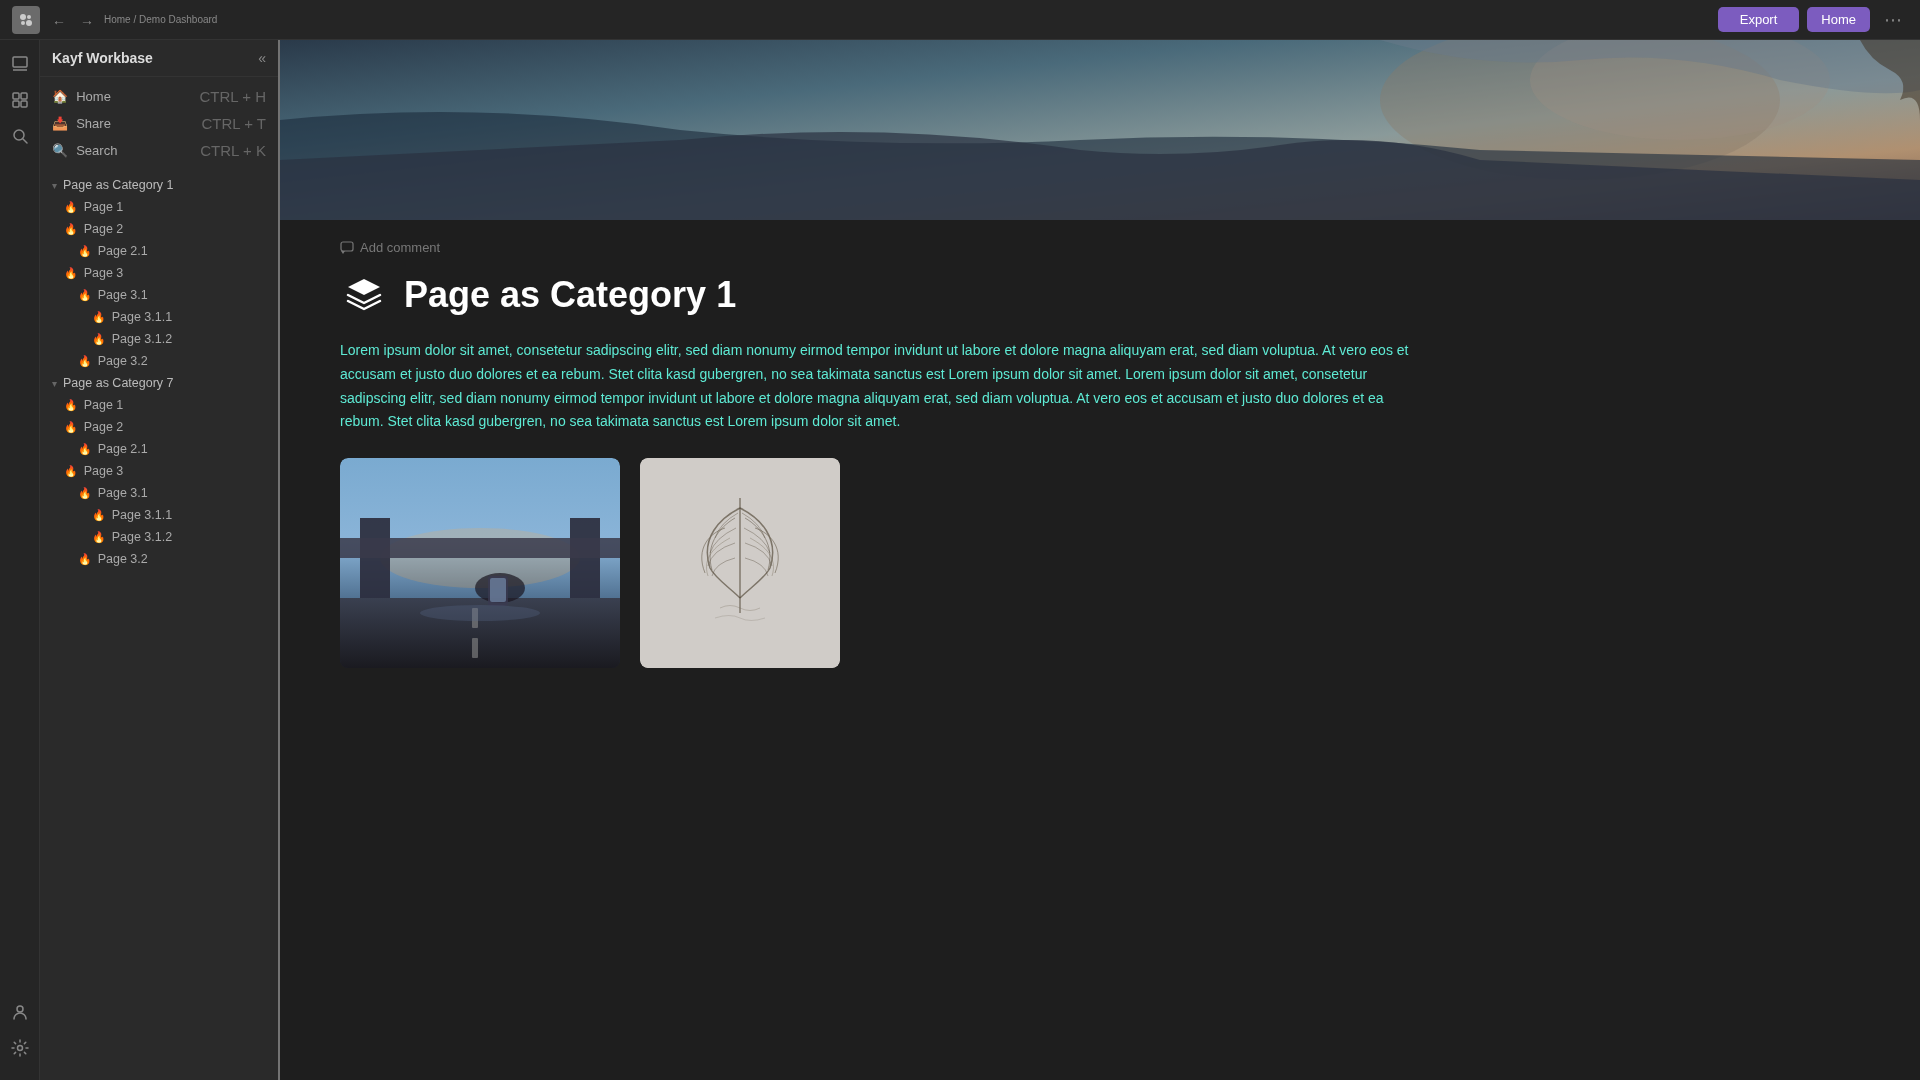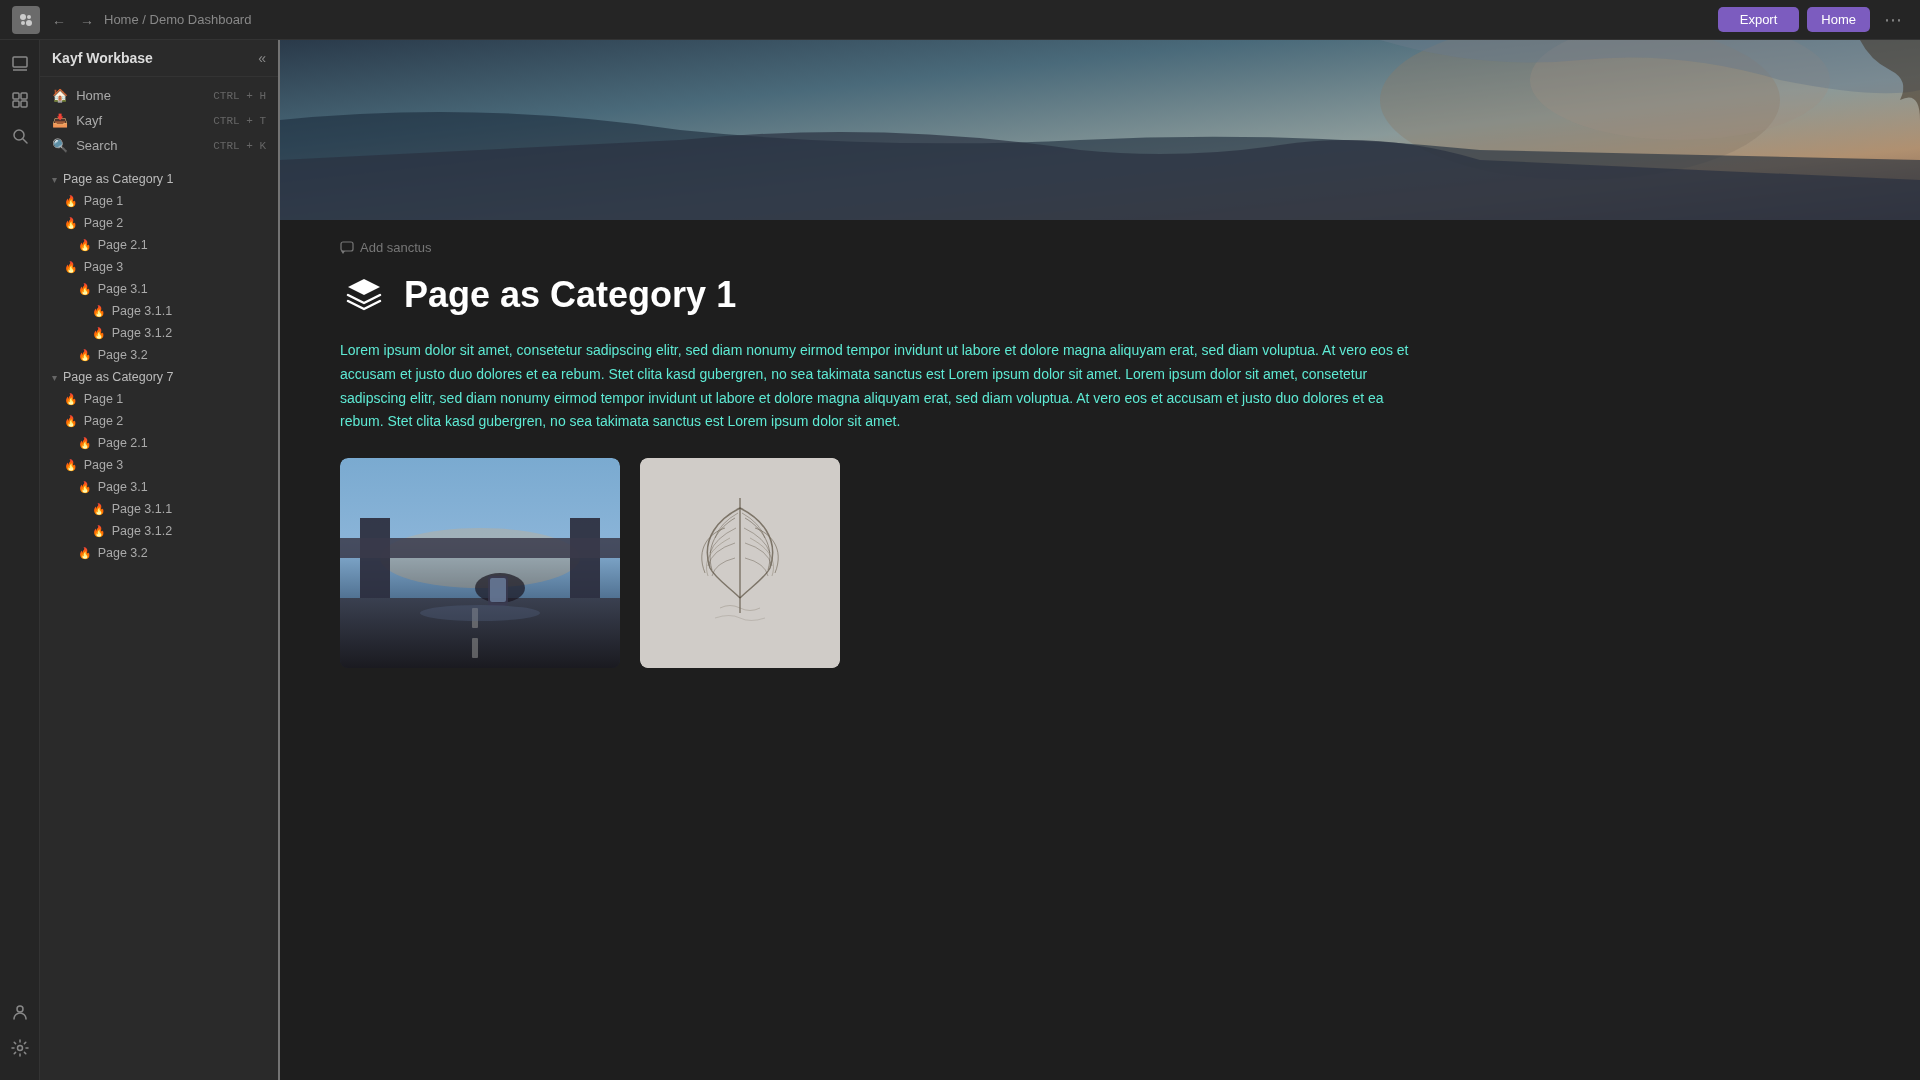--- a/index.html
+++ b/index.html
@@ -36,21 +36,21 @@
       background: none;
       border: none;
       color: #888;
       cursor: pointer;
       font-size: 14px;
       padding: 2px 4px;
       border-radius: 3px;
     }
     .topbar-breadcrumb {
       color: #ccc;
-      font-size: 13px;
+      font-size: 10px;
     }
     .topbar-breadcrumb span { color: #888; }
     .topbar-actions {
       display: flex;
       align-items: center;
       gap: 8px;
     }
     .btn-export {
       background: #7c5cbf;
       color: #fff;
@@ -155,23 +155,22 @@
       padding: 5px 12px;
       cursor: pointer;
       font-size: 13px;
       color: #aaa;
       justify-content: space-between;
     }
     .sidebar-nav-item .left {
       display: flex; align-items: center; gap: 8px;
     }
     .sidebar-nav-item .shortcut {
-      font-size: 11px;
+      font-size: 15px;
       color: #666;
-      font-family: Liberation Mono, monospace;
     }
     .sidebar-section {
       padding: 4px 0;
     }
     .tree-item {
       display: flex;
       align-items: center;
       justify-content: space-between;
       padding: 4px 12px;
       font-size: 12.5px;
@@ -354,21 +353,21 @@
       <div class="sidebar-nav-item">
         <div class="left">
           <span>🏠</span>
           <span>Home</span>
         </div>
         <span class="shortcut">CTRL + H</span>
       </div>
       <div class="sidebar-nav-item">
         <div class="left">
           <span>📥</span>
-          <span>Kayf</span>
+          <span>Share</span>
         </div>
         <span class="shortcut">CTRL + T</span>
       </div>
       <div class="sidebar-nav-item">
         <div class="left">
           <span>🔍</span>
           <span>Search</span>
         </div>
         <span class="shortcut">CTRL + K</span>
       </div>
@@ -584,21 +583,21 @@
         <path d="M400 100 Q600 80 800 110 Q900 120 1000 105 Q1100 90 1200 120 L1640 140 L1640 180 L0 180 L0 120Z" fill="#2a3040" opacity="0.7"></path>
       </svg>
     </div>
 
     <div class="page-content">
       <div class="add-comment-bar">
         <svg width="14" height="14" viewBox="0 0 14 14" fill="none">
           <rect x="1" y="1" width="12" height="9" rx="2" stroke="#777" stroke-width="1.2" fill="none"></rect>
           <path d="M3 13 L5 10 H1 Z" fill="#777"></path>
         </svg>
-        <span>Add sanctus</span>
+        <span>Add comment</span>
       </div>
       <div class="page-title-row">
         <div class="page-title-icon">
 
           <svg width="44" height="44" viewBox="0 0 44 44" fill="none" xmlns="http://www.w3.org/2000/svg">
             <path d="M22 6L38 14L22 22L6 14Z" fill="white"></path>
             <path d="M6 22L22 30L38 22" stroke="white" stroke-width="2.5" stroke-linecap="round" stroke-linejoin="round" fill="none"></path>
             <path d="M6 28L22 36L38 28" stroke="white" stroke-width="2.5" stroke-linecap="round" stroke-linejoin="round" fill="none"></path>
           </svg>
         </div>

